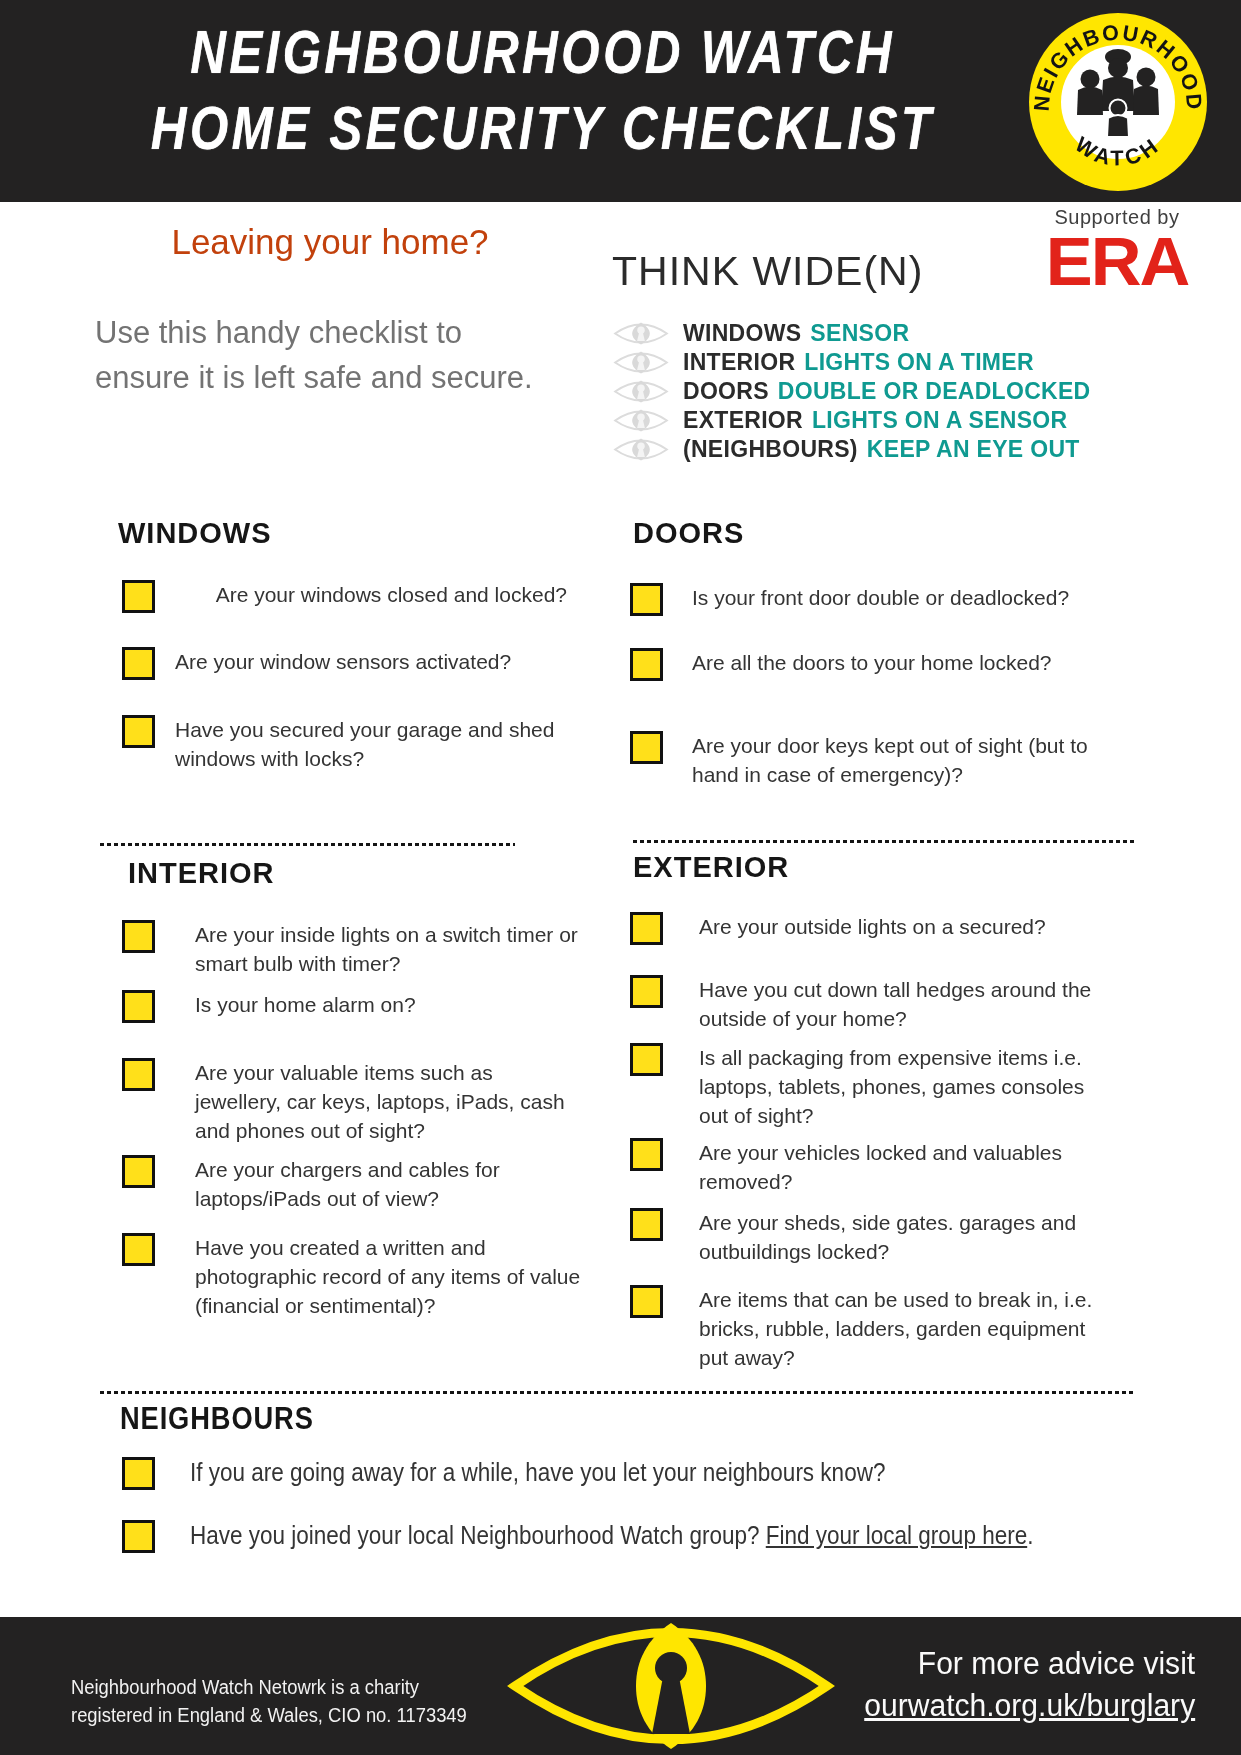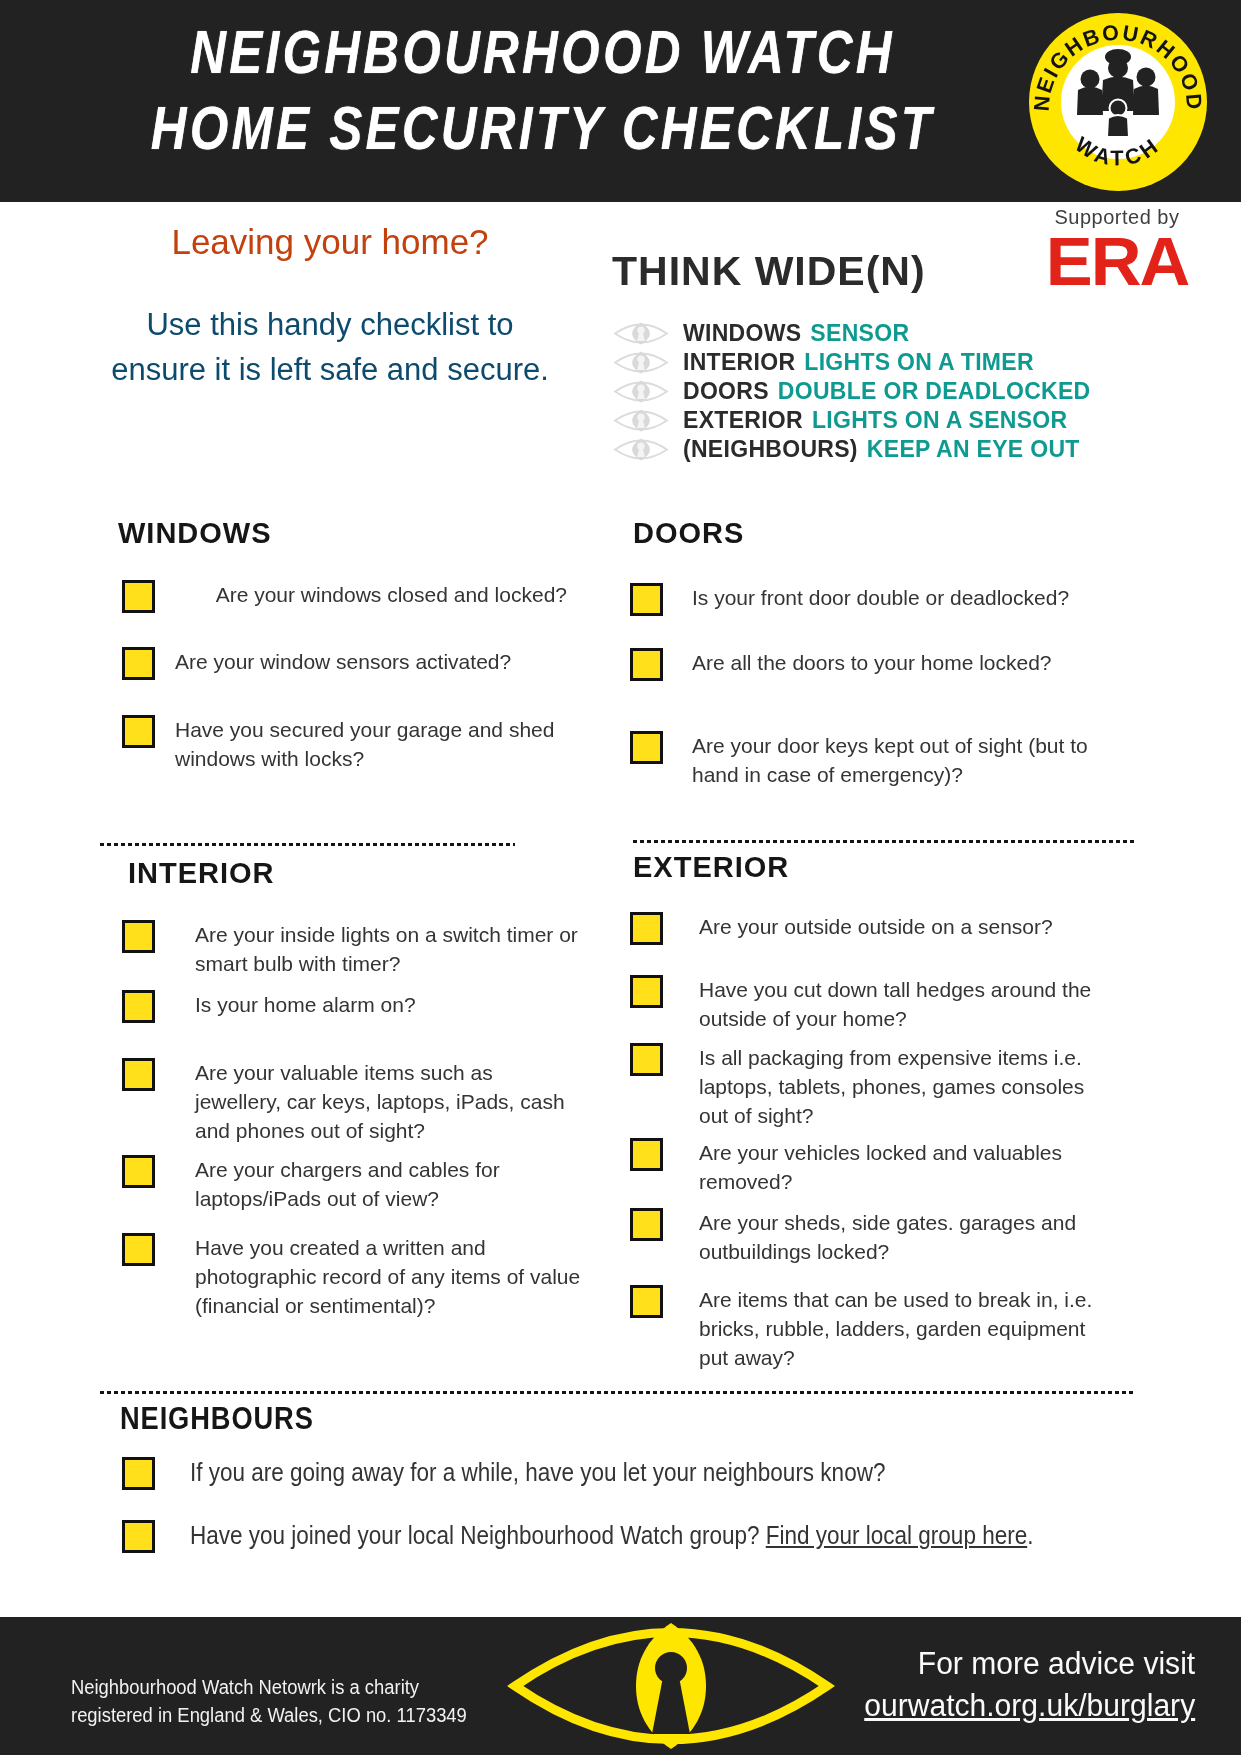--- a/index.html
+++ b/index.html
@@ -16,26 +16,26 @@
 
   
   .supported{position:absolute;left:1022px;top:206px;width:190px;text-align:center;}
   .supported-label{font-size:20px;color:#3f3f3f;letter-spacing:0.5px;}
   .era{font-size:69px;font-weight:bold;color:#e2231a;letter-spacing:-2px;line-height:66px;
        transform:scaleX(1.02);transform-origin:center;}
 
   
   .intro-head{position:absolute;left:95px;top:222px;width:470px;text-align:center;
               font-size:35px;color:#c2410c;}
-  .intro-body{position:absolute;left:95px;top:302px;width:470px;text-align:center;
-              font-size:31px;line-height:45px;color:#0c4a6e;}
+  .intro-body{position:absolute;left:95px;top:310px;width:470px;
+              font-size:31px;line-height:45px;color:#737373;}
 
   
   .tw{position:absolute;left:612px;top:248px;width:540px;}
-  .tw-title{font-size:41px;font-weight:bold;color:#2b2b2b;letter-spacing:1px;margin-bottom:26px;}
+  .tw-title{font-size:41px;font-weight:normal;color:#2b2b2b;letter-spacing:1px;margin-bottom:26px;}
   .tw-row{display:flex;align-items:center;margin-bottom:4px;height:25px;}
   .tw-eye{flex:none;margin-right:13px;}
   .tw-key{font-weight:bold;font-size:23px;color:#2b2b2b;margin-right:9px;letter-spacing:0.3px;}
   .tw-val{font-weight:bold;font-size:23px;color:#0f9a91;letter-spacing:0.3px;}
 
   
   .sec{position:absolute;}
   .sec-title{font-size:29px;font-weight:bold;color:#161616;letter-spacing:1px;line-height:34px;
              margin-bottom:30px;}
   .item{display:flex;align-items:flex-start;}
@@ -251,21 +251,21 @@
     <div class="item">
       <span class="cb"></span>
       <span class="itxt">Have you created a written and photographic record of any items of value (financial or sentimental)?</span>
     </div>
   </div>
 
   <div class="sec sec-exterior">
     <div class="sec-title">EXTERIOR</div>
     <div class="item">
       <span class="cb"></span>
-      <span class="itxt">Are your outside outside on a sensor?</span>
+      <span class="itxt">Are your outside lights on a secured?</span>
     </div>
     <div class="item">
       <span class="cb"></span>
       <span class="itxt">Have you cut down tall hedges around the outside of your home?</span>
     </div>
     <div class="item">
       <span class="cb"></span>
       <span class="itxt">Is all packaging from expensive items i.e. laptops, tablets, phones, games consoles out of sight?</span>
     </div>
     <div class="item">

